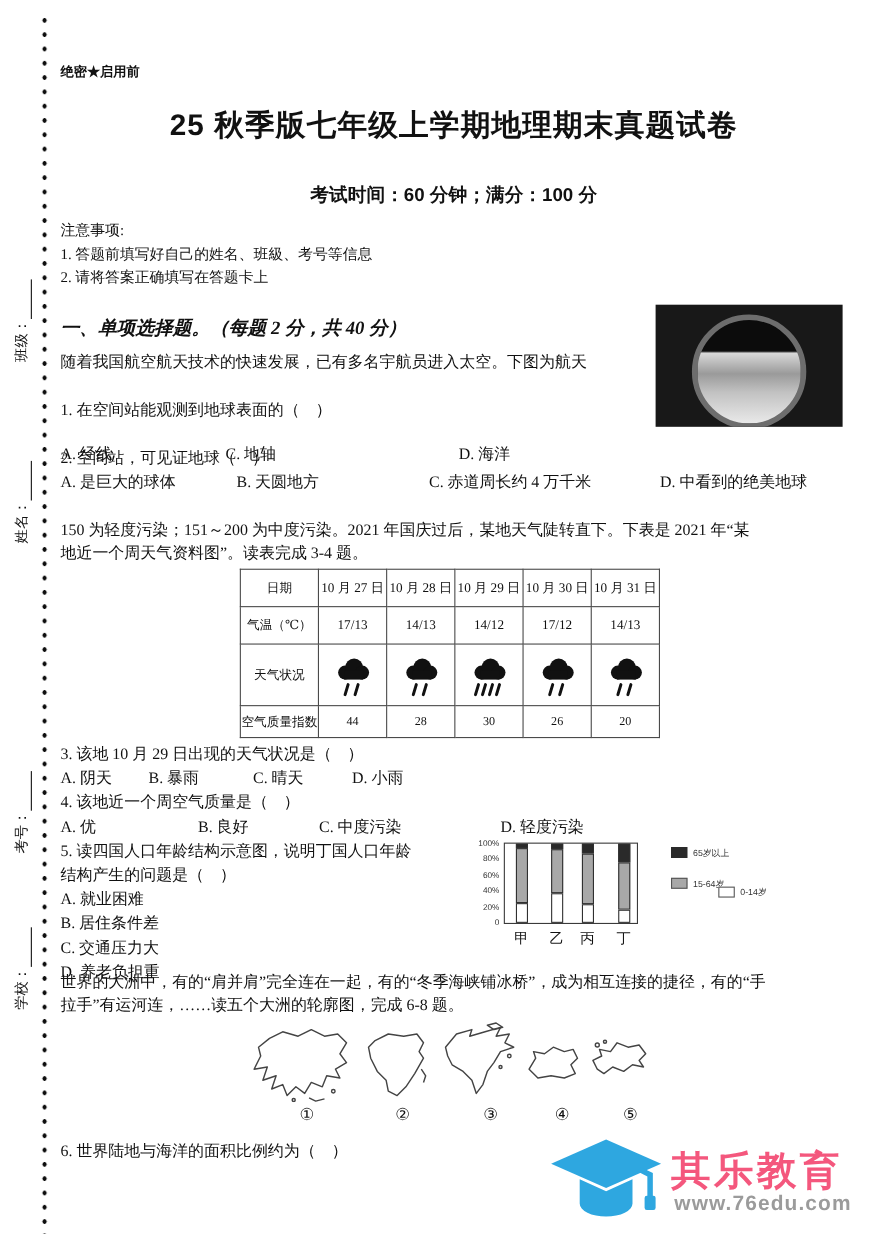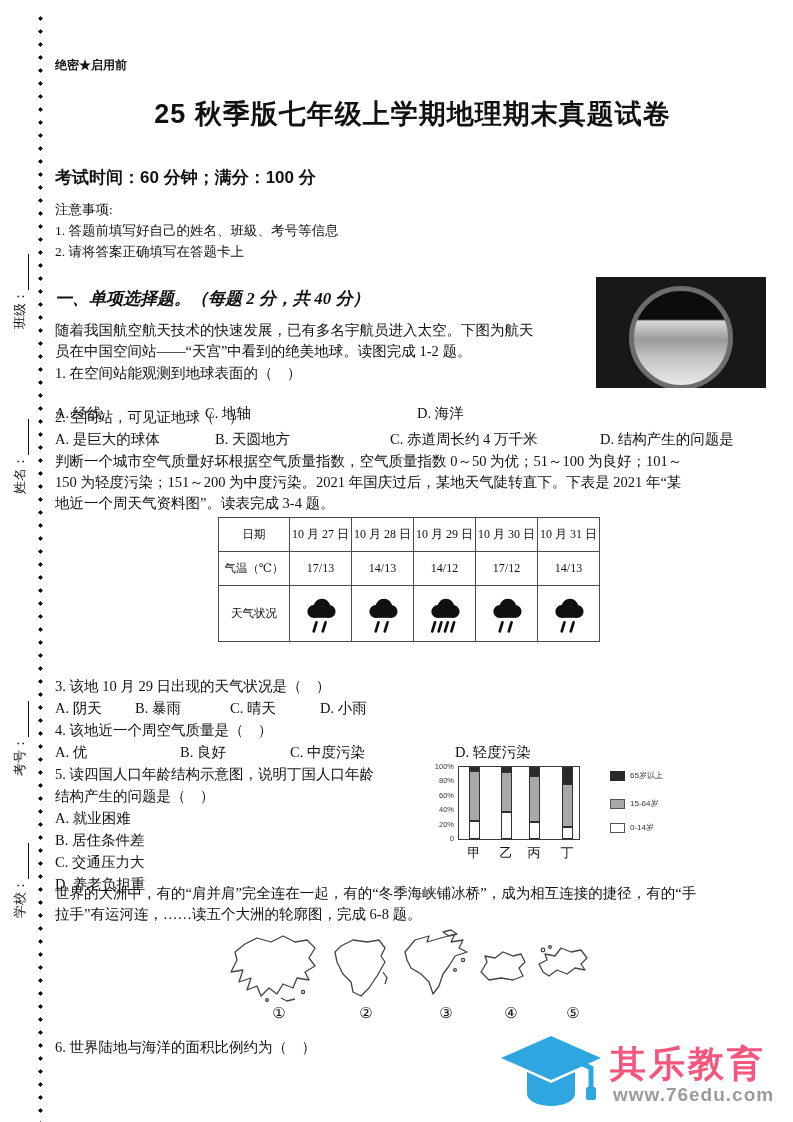--- a/index.html
+++ b/index.html
@@ -17,21 +17,21 @@
   [data-name="margin-field-class"]{top:272px;}
   [data-name="margin-field-name"]{top:437px;}
   [data-name="margin-field-examno"]{top:719px;}
   [data-name="margin-field-school"]{top:861px;}
 
   
   [data-name="secret-label"]{left:55px;top:57px;font-family:"Liberation Sans",sans-serif;
         font-weight:bold;font-size:12px;}
   [data-name="paper-title"]{left:55px;top:96px;width:715px;text-align:center;
         font-family:"Liberation Sans",sans-serif;font-weight:bold;font-size:27px;letter-spacing:1px;}
-  [data-name="paper-subtitle"]{left:55px;top:166px;width:715px;text-align:left;
+  [data-name="paper-subtitle"]{left:55px;top:166px;width:715px;text-align:center;
         font-family:"Liberation Sans",sans-serif;font-weight:bold;font-size:17px;}
 
   .notice{left:55px;font-size:13.5px;}
   [data-name="notice-heading"]{top:201px;}
   [data-name="notice-item-1"]{top:222px;}
   [data-name="notice-item-2"]{top:243px;}
 
   [data-name="section1-heading"]{left:55px;top:287px;font-size:17px;font-weight:bold;font-style:italic;}
 
   .tline{left:55px;font-size:14.5px;line-height:20px;font-family:Liberation Serif, serif;}
@@ -94,21 +94,21 @@
   
   [data-name="age-structure-chart"]{left:428px;top:758px;width:345px;height:112px;
         font-family:"Liberation Sans",sans-serif;}
   .ylab{position:absolute;width:26px;text-align:right;font-size:7.5px;color:#333;}
   [data-name="age-structure-plot"]{position:absolute;left:30px;top:8px;width:120px;height:72px;
         border:1px solid #3a3a3a;background:#fff;}
   .bar{position:absolute;bottom:0;width:11px;display:flex;flex-direction:column-reverse;}
   .seg{width:100%;box-sizing:border-box;border:1px solid #303030;}
   .catlab{position:absolute;top:86px;width:24px;text-align:center;font-size:13px;
         font-family:"Liberation Serif",serif;}
-  .legend-item{position:absolute;left:150px;display:flex;align-items:flex-end;font-size:8px;color:#333;padding-left:32px;}
+  .legend-item{position:absolute;left:150px;display:flex;align-items:flex-start;font-size:8px;color:#333;padding-left:32px;}
   .legend-item .sw{width:15px;height:10px;margin-right:5px;box-sizing:border-box;}
   .sw-dark{background:#2a2a2a;}
   .sw-gray{background:#a8a8a8;border:1px solid #555;}
   .sw-white{background:#fff;border:1px solid #555;}
 
   
   [data-name="continents-figure"]{left:215px;top:928px;width:420px;height:100px;}
   .cont-svg{position:absolute;left:0;top:0;}
   .circnum{position:absolute;top:76px;width:24px;text-align:center;font-size:15px;}
 
@@ -152,36 +152,34 @@
   <div class="abs notice" data-name="notice-item-1">1. 答题前填写好自己的姓名、班級、考号等信息</div>
   <div class="abs notice" data-name="notice-item-2">2. 请将答案正确填写在答题卡上</div>
 
   <div class="abs" data-name="section1-heading">一、单项选择题。（每题 2 分，共 40 分）</div>
 
   <div class="abs" data-name="earth-photo">
     <div class="porthole" data-name="porthole-earth-icon"></div>
   </div>
 
   <div class="abs tline" data-name="passage-space-line1">随着我国航空航天技术的快速发展，已有多名宇航员进入太空。下图为航天</div>
-  <div class="abs tline" data-name="passage-space-line2">员在中国空间站——“天宫”中看到的绝美地球。读图完成 1-2 题。</div>
   <div class="abs tline" data-name="q1-stem">1. 在空间站能观测到地球表面的（　）</div>
   <div class="abs tline optrow" data-name="q1-options">
     <span data-name="q1-option-a">A. 经线</span>
     <span data-name="q1-option-c">C. 地轴</span>
     <span data-name="q1-option-d">D. 海洋</span>
   </div>
   <div class="abs tline" data-name="q2-stem">2. 空间站，可见证地球（　）</div>
   <div class="abs tline optrow" data-name="q2-options">
     <span data-name="q2-option-a">A. 是巨大的球体</span>
     <span data-name="q2-option-b">B. 天圆地方</span>
     <span data-name="q2-option-c">C. 赤道周长约 4 万千米</span>
-    <span data-name="q2-option-d">D. 结构产生的问题是</span>
-  </div>
-
-  <div class="abs tline" data-name="passage-aqi-line1">判断一个城市空气质量好坏根据空气质量指数，空气质量指数 0～50 为优；51～100 为良好；101～</div>
+    <span data-name="q2-option-d">D. 中看到的绝美地球</span>
+  </div>
+
   <div class="abs tline" data-name="passage-aqi-line2">150 为轻度污染；151～200 为中度污染。2021 年国庆过后，某地天气陡转直下。下表是 2021 年“某</div>
   <div class="abs tline" data-name="passage-aqi-line3">地近一个周天气资料图”。读表完成 3-4 题。</div>
 
   <table class="wx-tbl" data-name="weather-table">
     <tbody>
         <tr class="row-hdr" data-name="table-row-dates">
       <td class="rl" data-name="row-label-date">日期</td>
       <td class="c" data-name="date-cell">10 月 27 日</td>
       <td class="c" data-name="date-cell">10 月 28 日</td>
       <td class="c" data-name="date-cell">10 月 29 日</td>
@@ -243,20 +241,28 @@
       <td class="c wx-cell" data-name="rain-cloud-icon">
             <svg viewBox="0 0 44 40" class="wx-icon">
               <circle cx="14" cy="15" r="7" fill="#111"></circle>
               <circle cx="23" cy="10" r="9" fill="#111"></circle>
               <circle cx="31" cy="15" r="7" fill="#111"></circle>
               <rect x="13" y="13" width="19" height="9" fill="#111"></rect>
               <line x1="17" y1="27" x2="14" y2="37" stroke="#111" stroke-width="3" stroke-linecap="round"></line>
               <line x1="27" y1="27" x2="24" y2="37" stroke="#111" stroke-width="3" stroke-linecap="round"></line>
             </svg>
           </td>
+    </tr>
+    <tr class="row-aqi" data-name="table-row-aqi">
+      <td class="rl" data-name="row-label-aqi">空气质量指数</td>
+      <td class="c" data-name="aqi-cell">44</td>
+      <td class="c" data-name="aqi-cell">28</td>
+      <td class="c" data-name="aqi-cell">30</td>
+      <td class="c" data-name="aqi-cell">26</td>
+      <td class="c" data-name="aqi-cell">20</td>
     </tr>
   </tbody>
     </table>
 
   <div class="abs tline" data-name="q3-stem">3. 该地 10 月 29 日出现的天气状况是（　）</div>
   <div class="abs tline optrow" data-name="q3-options">
     <span data-name="q3-option-a">A. 阴天</span>
     <span data-name="q3-option-b">B. 暴雨</span>
     <span data-name="q3-option-c">C. 晴天</span>
     <span data-name="q3-option-d">D. 小雨</span>
@@ -310,21 +316,21 @@
     <span class="catlab" style="left:94px;" data-name="category-label">丙</span>
     <span class="catlab" style="left:127px;" data-name="category-label">丁</span>
     <div class="legend-item" style="top:12px;" data-name="legend-item-65plus">
       <span class="sw sw-dark" data-name="legend-swatch-dark"></span>
       <span data-name="legend-label">65岁以上</span>
     </div>
     <div class="legend-item" style="top:40px;" data-name="legend-item-15-64">
       <span class="sw sw-gray" data-name="legend-swatch-gray"></span>
       <span data-name="legend-label">15-64岁</span>
     </div>
-    <div class="legend-item" style="top:64px;" data-name="legend-item-0-14">
+    <div class="legend-item" style="top:48px;margin-left:43px;" data-name="legend-item-0-14">
       <span class="sw sw-white" data-name="legend-swatch-white"></span>
       <span data-name="legend-label">0-14岁</span>
     </div>
   </div>
 
   <div class="abs tline" data-name="passage-continents-line1">世界的大洲中，有的“肩并肩”完全连在一起，有的“冬季海峡铺冰桥”，成为相互连接的捷径，有的“手</div>
   <div class="abs tline" data-name="passage-continents-line2">拉手”有运河连，……读五个大洲的轮廓图，完成 6-8 题。</div>
 
   <div class="abs" data-name="continents-figure">
     <svg class="cont-svg" width="420" height="74" viewBox="0 0 420 74" data-name="continent-outlines">

